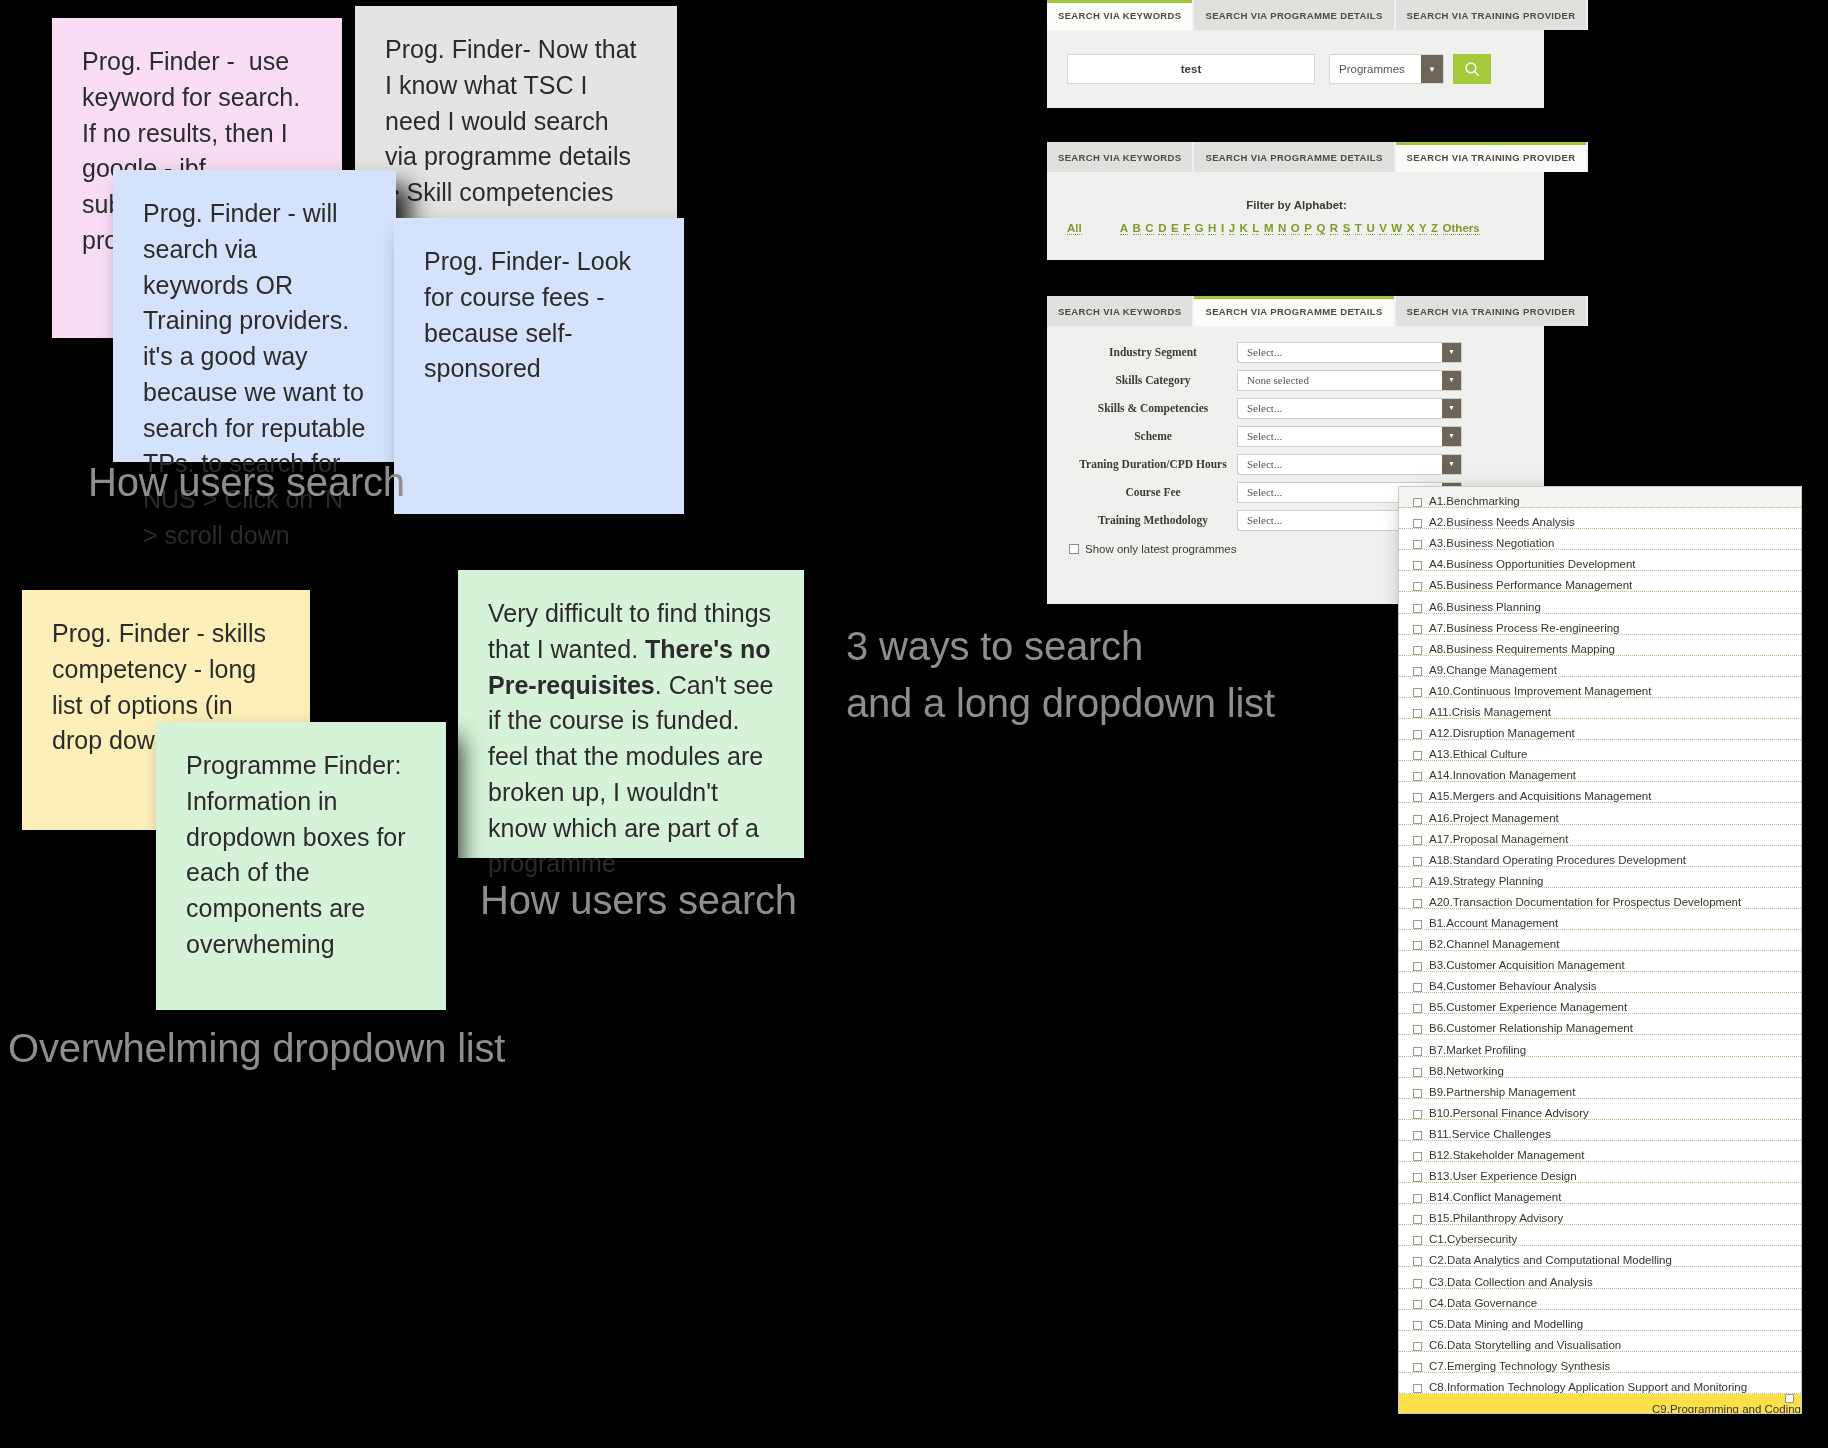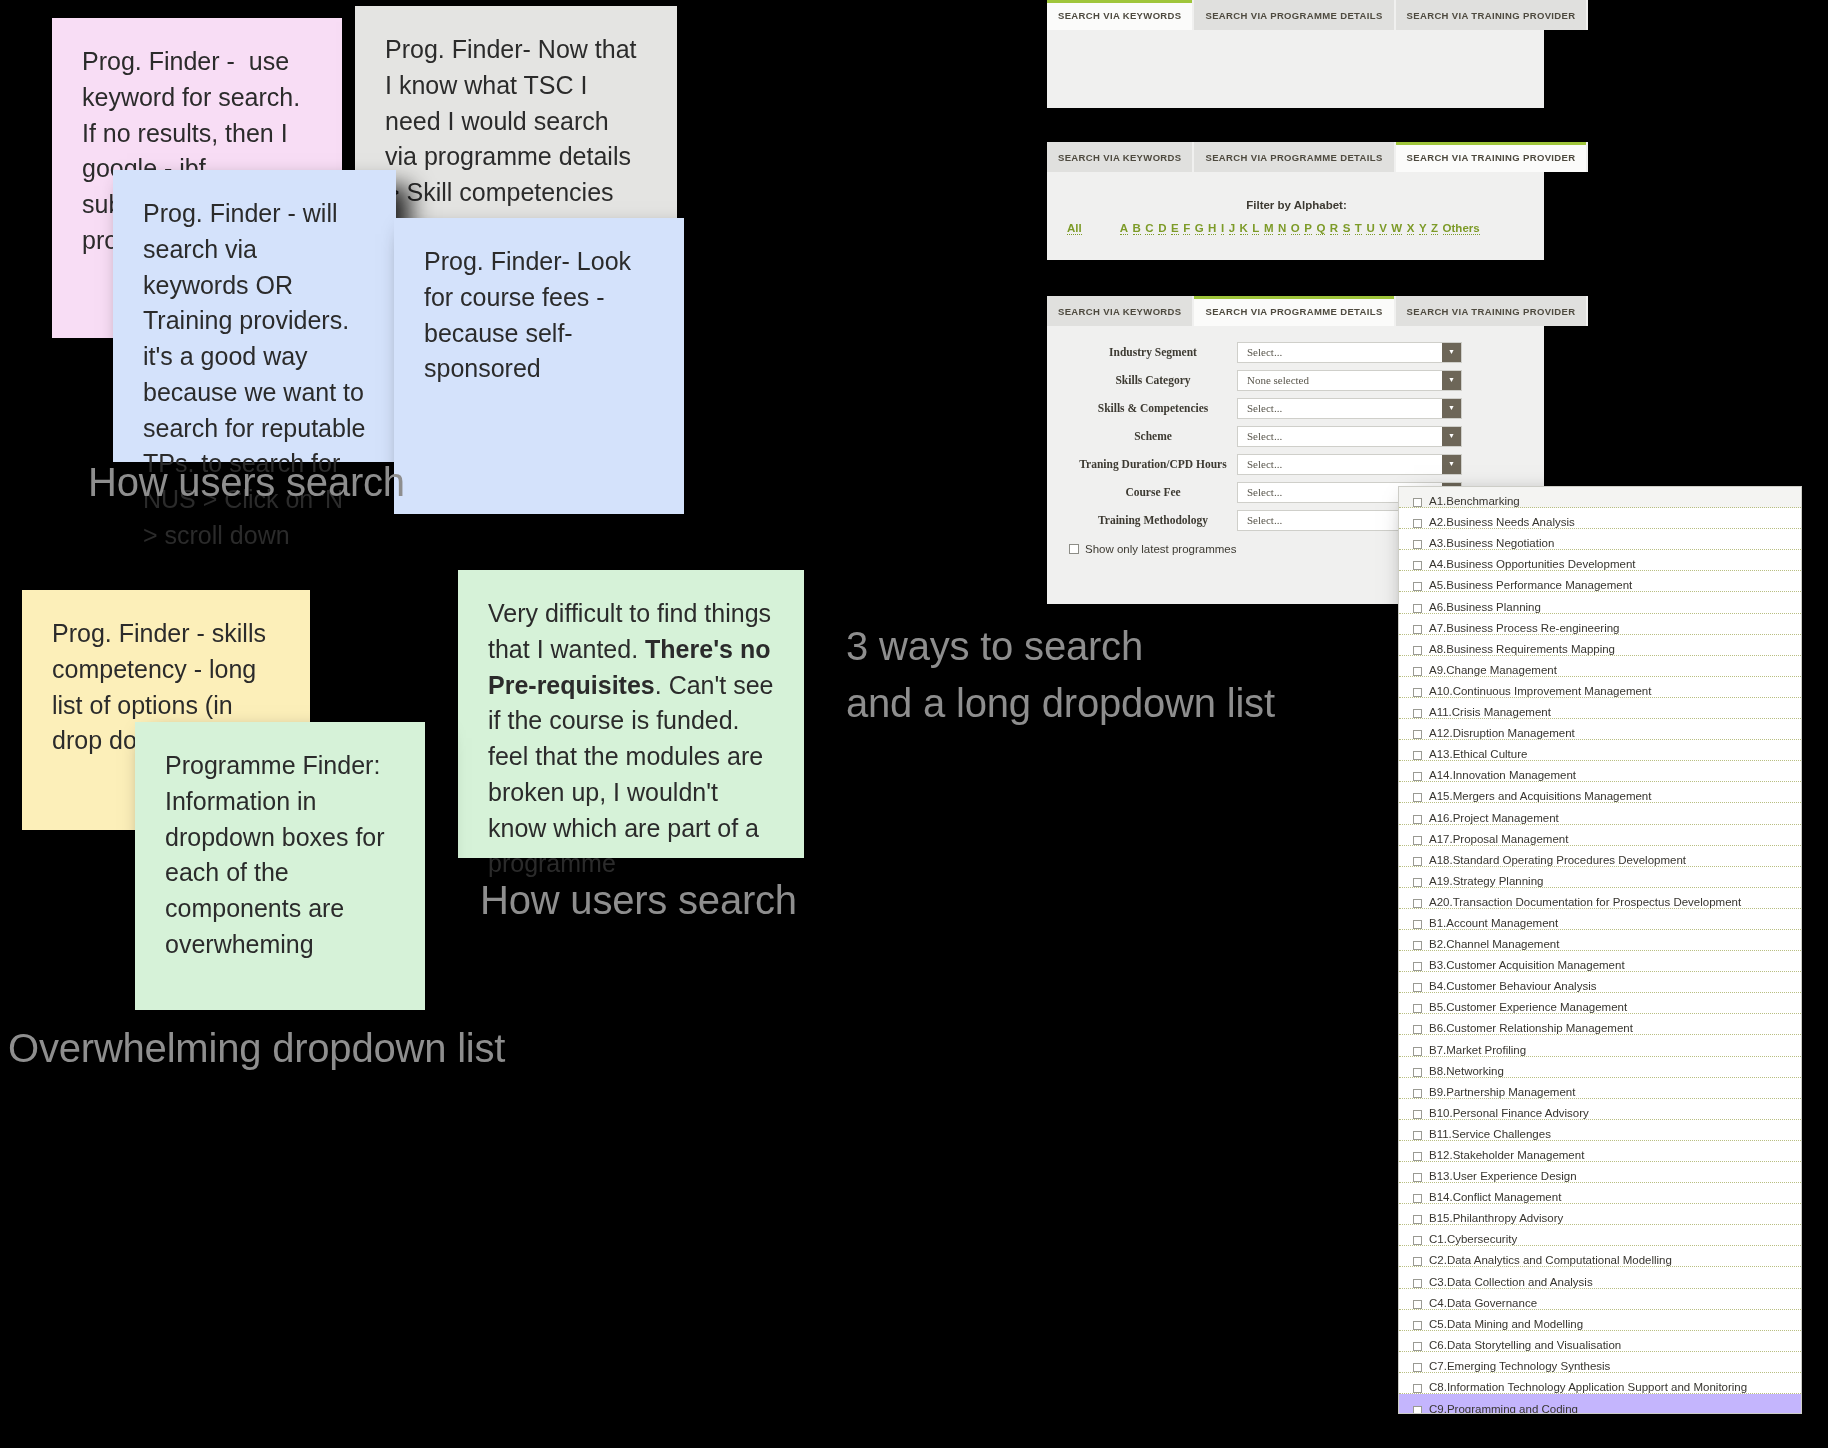--- a/index.html
+++ b/index.html
@@ -30,21 +30,21 @@
   .n-yellow { background:#fcefb9; }
   .n-green  { background:#d6f2d8; }
 
   
   #note-keyword      { left:52px;  top:18px;  width:290px; height:320px; }
   #note-tsc          { left:355px; top:6px;   width:322px; height:296px; }
   #note-keywords-tp  { left:113px; top:170px; width:283px; height:292px; }
   #note-coursefee    { left:394px; top:218px; width:290px; height:296px; }
   #note-skills-long  { left:22px;  top:590px; width:288px; height:240px; }
   #note-verydiff     { left:458px; top:570px; width:346px; height:288px; }
-  #note-overwhelm    { left:135px; top:722px; width:290px; height:288px; }
+  #note-overwhelm    { left:156px; top:722px; width:290px; height:288px; }
 
   
   .board-label {
     position:absolute;
     font-size:40px;
     color:#8e8e8e;
     letter-spacing:-0.2px;
     white-space:nowrap;
     font-weight:400;
   }
@@ -159,21 +159,21 @@
   .dd-item {
     display:flex; align-items:flex-end;
     height:21.1px;
     padding-left:14px;
     border-bottom:1px dotted #b9bf82;
     font-size:11.5px;
     color:#37352f;
     white-space:nowrap;
   }
   .dd-item:first-child { background:#f4f4f2; }
-  .dd-item:last-child  { background:#c4b5fd; border-bottom:none; }
+  .dd-item:last-child  { background:#fde047; border-bottom:none;flex-direction:column; }
   .dd-chk {
     width:9px; height:9px; border:1px solid #9a9a93; background:#fff;
     margin-right:7px; flex:0 0 auto;
   }
 
   .mag { display:block; }
 </style>
 </head>
 <body>
 
@@ -195,20 +195,35 @@
 <div class="board-label" id="label-how-2">How users search</div>
 <div class="board-label" id="label-overwhelming">Overwhelming dropdown list</div>
 <div class="board-label" id="label-3ways">3 ways to search
 and a long dropdown list</div>
 
 <div class="panel" id="panel-keywords">
   <div class="tabs">
     <div class="tab active">SEARCH VIA KEYWORDS</div>
     <div class="tab">SEARCH VIA PROGRAMME DETAILS</div>
     <div class="tab">SEARCH VIA TRAINING PROVIDER</div>
+  </div>
+  <div class="panel-body">
+    <div class="search-row">
+      <div class="search-input">test</div>
+      <div class="search-select">
+        <span>Programmes</span>
+        <span class="sel-caret">▼</span>
+      </div>
+      <div class="search-btn">
+        <svg class="mag" width="19" height="19" viewBox="0 0 24 24">
+          <circle cx="10" cy="10" r="6.2" fill="none" stroke="#ffffff" stroke-width="1.9"></circle>
+          <line x1="14.6" y1="14.6" x2="20" y2="20" stroke="#ffffff" stroke-width="1.9"></line>
+        </svg>
+      </div>
+    </div>
   </div>
 </div>
 
 <div class="panel" id="panel-provider">
   <div class="tabs">
     <div class="tab">SEARCH VIA KEYWORDS</div>
     <div class="tab">SEARCH VIA PROGRAMME DETAILS</div>
     <div class="tab active">SEARCH VIA TRAINING PROVIDER</div>
   </div>
   <div class="panel-body">

